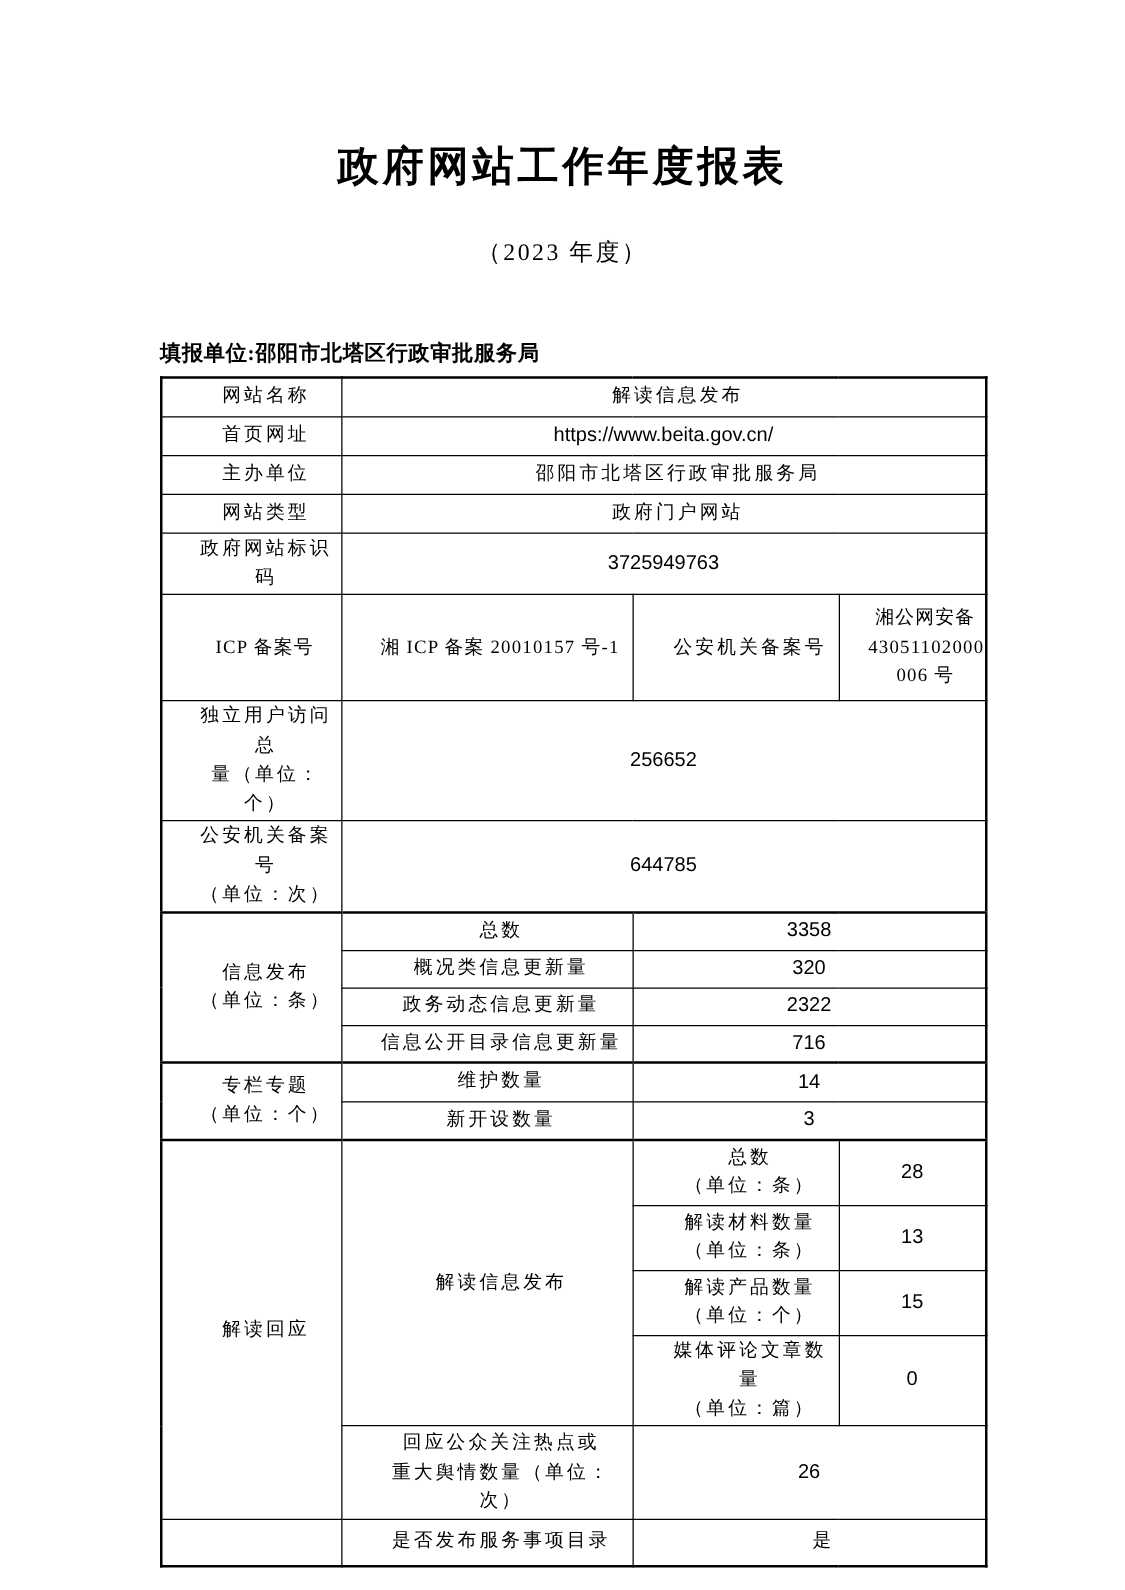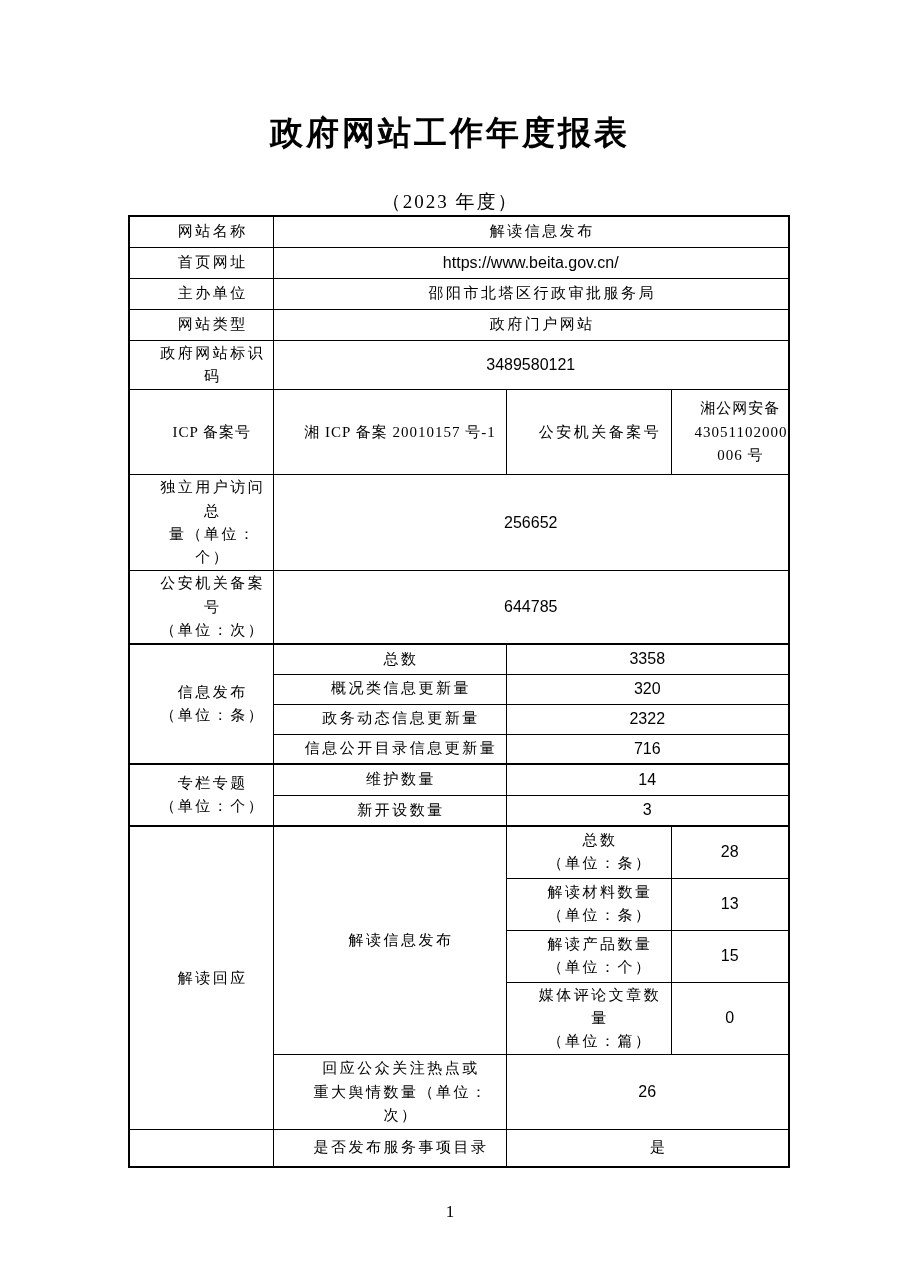--- a/index.html
+++ b/index.html
@@ -91,20 +91,21 @@
 </style>
 </head>
 <body>
 
 <div class="page">
 
   <h1 class="title">政府网站工作年度报表</h1>
 
   <div class="subtitle">（2023 年度）</div>
 
+  <div class="report-unit"><span>填报单位:</span><span>邵阳市北塔区行政审批服务局</span></div>
 
   <table class="report-table">
     <colgroup>
       <col class="c1">
         <col class="c2">
         <col class="c3">
         <col class="c4">
     </colgroup>
 
     <tbody>
@@ -123,21 +124,21 @@
       <td class="cn" colspan="3">邵阳市北塔区行政审批服务局</td>
     </tr>
 
     <tr class="h31">
       <td class="cn">网站类型</td>
       <td class="cn" colspan="3">政府门户网站</td>
     </tr>
 
     <tr class="h31">
       <td class="cn">政府网站标识码</td>
-      <td class="mono" colspan="3">3489580121</td>
+      <td class="mono" colspan="3">3725949763</td>
     </tr>
 
     <tr class="h85">
       <td class="mixed">ICP 备案号</td>
       <td class="mixed">湘 ICP 备案 20010157 号-1</td>
       <td class="cn">公安机关备案号</td>
       <td class="mixed">湘公网安备
 43051102000
 006 号</td>
     </tr>

